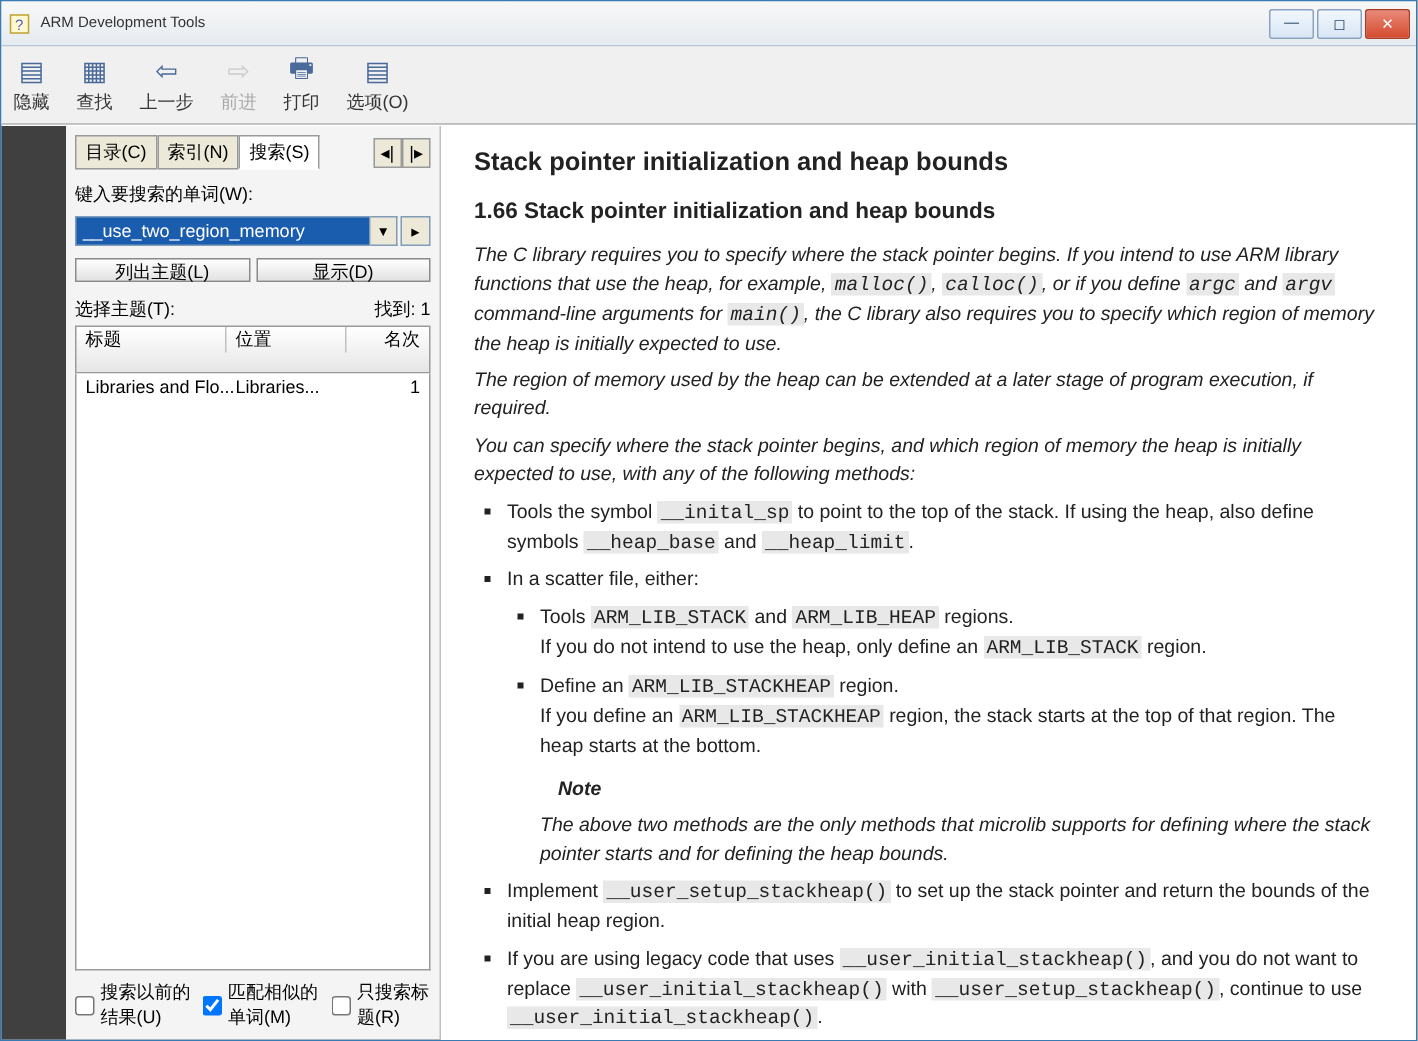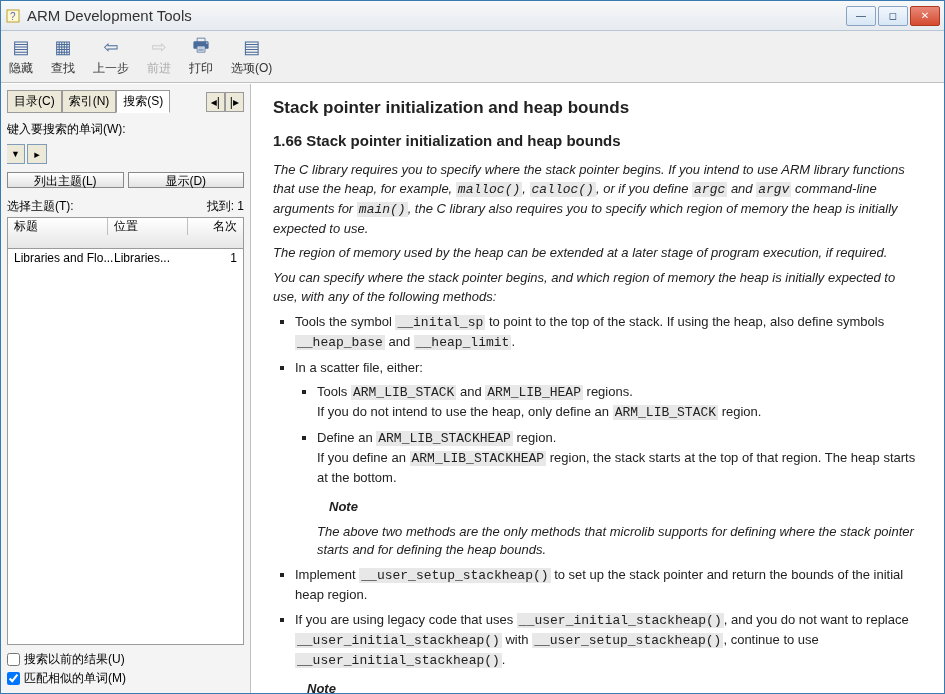--- a/index.html
+++ b/index.html
@@ -2,32 +2,32 @@
 <html><head>
 <meta charset="utf-8">
 <style>
 * { box-sizing: border-box; margin: 0; padding: 0; }
 body { font-family: "Microsoft YaHei", "SimSun", Tahoma, sans-serif; font-size: 12px; background: #fff; overflow: hidden; }
 
 .window { width: 945px; height: 694px; border: 1px solid #3a7ab3; display: flex; flex-direction: column; background: #f0f0f0; }
 
 .titlebar { height: 30px; background: linear-gradient(#f8f8f8,#e6ebf0); display:flex; align-items:center; padding:0 4px; border-bottom:1px solid #b8c6d6;}
 .titlebar .icon { width:16px; height:16px; margin-right:6px; display:inline-flex; align-items:center; justify-content:center;}
-.titlebar .title { flex:1; font-size:15px; color:#333;}
+.titlebar .title { flex:1; font-size:10px; color:#333;}
 .win-btns { display:flex; gap:2px;}
 .win-btn { width:30px; height:20px; border:1px solid #8aa3c2; background:linear-gradient(#f2f7fc,#d8e6f5); border-radius:2px; display:flex; align-items:center; justify-content:center; font-size:10px; color:#2b4b6b;}
 .win-btn.close { background:linear-gradient(#e98a7a,#d44a2e); border-color:#b0381f; color:#fff;}
 
 .toolbar { height:52px; background:#f0f0f0; display:flex; align-items:center; padding:2px 8px; gap:18px; border-bottom:1px solid #c0c0c0;}
 .tb-item { display:flex; flex-direction:column; align-items:center; gap:2px; font-size:12px; color:#333; cursor:pointer;}
 .tb-item.disabled { color:#aaa;}
 .tb-ico { width:22px; height:22px; display:flex; align-items:center; justify-content:center; font-size:18px; color:#4a6a9a;}
 .tb-item.disabled .tb-ico { color:#ccc;}
 
-.body { flex:1; display:flex; min-height:0; background:#404040; border-top:1px solid #fff;}
+.body { flex:1; display:flex; min-height:0; background:#404040; border-top:1px solid #fff;padding-left:43px;}
 
 .sidebar { width:250px; border-right:1px solid #c0c0c0; display:flex; flex-direction:column; padding:6px; background:#f4f4f4;}
 .tabs { display:flex; align-items:center; gap:0; margin-bottom:6px;}
 .tab { border:1px solid #9a9a9a; background:#ece9d8; padding:2px 6px; font-size:12px; cursor:pointer; position:relative; border-bottom:1px solid #fff;}
 .tab.inactive { background:#ece9d8; border-bottom:1px solid #9a9a9a;}
 .tab.active { background:#fff; z-index:2;}
 .tabs-nav { margin-left:auto; display:flex; gap:0;}
 .tabs-nav .tab { padding:2px 4px;}
 
 .sidebar label.sec { font-size:12px; margin:2px 0;}
@@ -41,21 +41,21 @@
 .split-row { display:flex; justify-content:space-between; font-size:12px; margin-top:6px;gap:32px;}
 .list-head { display:flex; border:1px solid #9a9a9a; background:linear-gradient(#fff,#e6e6e6); height:32px; align-items:flex-start; font-size:12px; margin-top:2px;}
 .list-head .col { padding:0 6px; border-right:1px solid #c0c0c0;}
 .list-head .col:last-child { border-right:none; text-align:right; margin-left:auto;}
 .list-body { flex:1; border:1px solid #9a9a9a; border-top:none; background:#fff; overflow:auto; font-size:12px;}
 .list-row { display:flex; padding:2px 6px;}
 .list-row .c1 { width:100px; overflow:hidden; white-space:nowrap; text-overflow:ellipsis;}
 .list-row .c2 { width:80px; overflow:hidden; white-space:nowrap; text-overflow:ellipsis;}
 .list-row .c3 { flex:1; text-align:right;}
 
-.checks { margin-top:6px; font-size:12px; display:flex; flex-direction:column; gap:2px;}
+.checks { margin-top:6px; font-size:12px; display:flex; flex-direction:row; gap:2px;}
 .checks label { display:flex; align-items:center; gap:4px;}
 
 .content { flex:1; overflow-y:scroll; padding:14px 22px 14px 22px; font-family: Verdana, Arial, sans-serif; color:#222; background:#fff;}
 .content h1 { font-size:17px; font-weight:bold; margin-bottom:14px;}
 .content h2 { font-size:15px; font-weight:bold; margin:10px 0 12px;}
 .content p { font-size:13px; line-height:1.45; margin:6px 0;font-style:italic;}
 .content ul { margin:6px 0 6px 22px; padding:0;}
 .content ul ul { margin-left:22px;}
 .content li { font-size:13px; line-height:1.45; margin:6px 0; list-style:square;}
 .content code, .content .code { font-family: "Courier New", monospace; background:#e8e8e8; padding:0 2px; font-size:13px;}
@@ -117,20 +117,21 @@
         <div class="tab inactive">索引(N)</div>
         <div class="tab active">搜索(S)</div>
         <div class="tabs-nav">
           <div class="tab inactive">◂|</div>
           <div class="tab inactive">|▸</div>
         </div>
       </div>
 
       <label class="sec">键入要搜索的单词(W):</label>
       <div class="search-row">
+        <input class="search-input" value="__use_two_region_memory" style="">
         <button class="dd-btn">▼</button>
         <button class="go-btn">▸</button>
       </div>
 
       <div class="btn-row">
         <button class="sb-btn">列出主题(L)</button>
         <button class="sb-btn">显示(D)</button>
       </div>
 
       <div class="split-row">
@@ -152,20 +153,24 @@
       </div>
 
       <div class="checks">
         <label>
             <input type="checkbox" style="">
             <span>搜索以前的结果(U)</span>
           </label>
         <label>
             <input type="checkbox" checked="" style="">
             <span>匹配相似的单词(M)</span>
+          </label>
+        <label>
+            <input type="checkbox" style="">
+            <span>只搜索标题(R)</span>
           </label>
       </div>
     </div>
 
     <div class="content">
       <div class="content-inner">
       <h1>Stack pointer initialization and heap bounds</h1>
       <h2>1.66 Stack pointer initialization and heap bounds</h2>
 
       <p>

